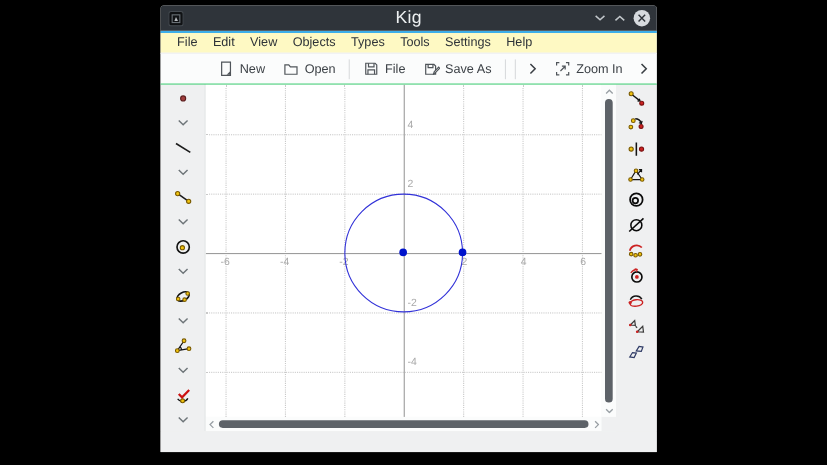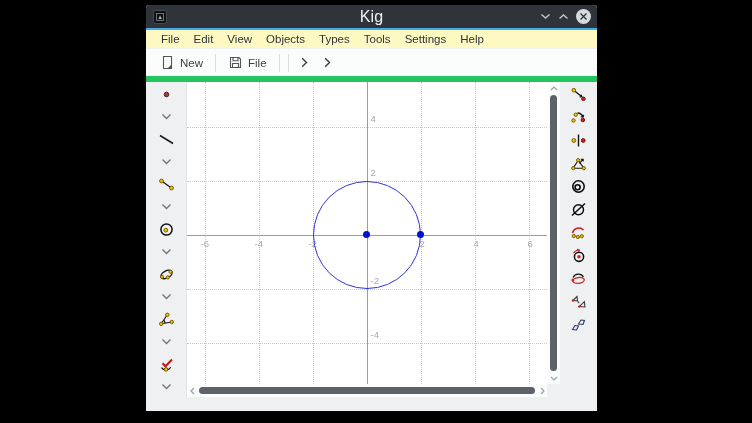--- a/index.html
+++ b/index.html
@@ -18,22 +18,22 @@
   .closec{width:15px;height:15px;border-radius:50%;background:#d6dade;display:flex;
           align-items:center;justify-content:center;}
   .accent{height:2px;background:#3daee9;flex:0 0 auto;}
   
   .menubar{height:18px;background:#fef9c3;display:flex;align-items:center;
            padding-left:8px;flex:0 0 auto;}
   .menu-item{background:none;border:none;font:11.5px "Liberation Sans","DejaVu Sans",sans-serif;
              color:#2e3338;padding:0 7px;height:100%;}
   
   .toolbar{height:27px;background:#fbfcfc;border-top:1px solid #f0f1f2;
-           border-bottom:6px solid #22c55e;display:flex;align-items:center;
-           padding-left:6px;flex:0 0 auto;}
+           border-bottom:1px solid #22c55e;display:flex;align-items:center;
+           padding-left:6px;flex:0 0 auto;justify-content:flex-end;}
   .tool-btn{background:none;border:none;display:flex;align-items:center;gap:5px;
             padding:0 8px;height:100%;font:11.5px "Liberation Sans","DejaVu Sans",sans-serif;
             color:#3c4146;}
   .sep{width:1px;height:18px;background:#d9dbdd;margin:0 4px;}
   .ovf{padding:0 8px;}
   
   .main{height:315px;display:flex;flex:0 0 auto;}
   .leftbar{width:40px;background:#eff0f1;display:flex;flex-direction:column;
            align-items:center;padding-top:4px;gap:10px;}
   .palette-btn{background:none;border:none;padding:0;height:17px;display:flex;
@@ -112,34 +112,55 @@
   </div>
 
   <div class="toolbar">
     <button class="tool-btn">
       <svg width="15" height="15">
             <path d="M3.5 1.5 h8 v12 h-8 z" fill="none" stroke="#50555a" stroke-width="1.1"></path>
             <path d="M8 13 l3.5 -3.5 v3.5 z" fill="#50555a"></path>
           </svg>
       <span>New</span>
     </button>
+    <button class="tool-btn">
+      <svg width="15" height="15">
+            <path d="M2 12.5 v-8.5 h3.5 l1.5 1.8 h6 v6.7 z" fill="none" stroke="#50555a" stroke-width="1.1"></path>
+          </svg>
+      <span>Open</span>
+    </button>
     <span class="sep"></span>
     <button class="tool-btn">
       <svg width="15" height="15">
             <path d="M2.5 2.5 h8.5 l1.5 1.5 v8.5 h-10 z" fill="none" stroke="#50555a" stroke-width="1.1"></path>
             <path d="M5 2.5 v3.3 h5 v-3.3 M4.5 12.5 v-4 h6 v4" fill="none" stroke="#50555a" stroke-width="1.1"></path>
           </svg>
       <span>File</span>
     </button>
+    <button class="tool-btn">
+      <svg width="15" height="15">
+            <path d="M2 3.5 h7.5 l1.5 1.5 v7.5 h-9 z" fill="none" stroke="#50555a" stroke-width="1.1"></path>
+            <path d="M4.2 3.5 v3 h4.4 v-3" fill="none" stroke="#50555a" stroke-width="1.1"></path>
+            <path d="M8.8 12.8 l1 -2.8 l4 -4 l1 1 l-4 4 l-2 1.8 z" fill="#fbfcfc" stroke="#50555a" stroke-width="1"></path>
+          </svg>
+      <span>Save As</span>
+    </button>
     <span class="sep"></span>
     <span class="sep"></span>
     <button class="tool-btn ovf">
       <svg width="7" height="11">
             <polyline points="1.2,1.2 5.5,5.5 1.2,9.8" fill="none" stroke="#3a3f44" stroke-width="1.4"></polyline>
           </svg>
+    </button>
+    <button class="tool-btn">
+      <svg width="15" height="15">
+            <path d="M2 4.5 v-2.5 h2.5 M10.5 2 h2.5 v2.5 M13 10.5 v2.5 h-2.5 M4.5 13 h-2.5 v-2.5" fill="none" stroke="#50555a" stroke-width="1.1"></path>
+            <path d="M5.5 9.5 L9.8 5.2 M6.8 5.2 h3 v3" fill="none" stroke="#50555a" stroke-width="1.1"></path>
+          </svg>
+      <span>Zoom In</span>
     </button>
     <button class="tool-btn ovf">
       <svg width="7" height="11">
             <polyline points="1.2,1.2 5.5,5.5 1.2,9.8" fill="none" stroke="#3a3f44" stroke-width="1.4"></polyline>
           </svg>
     </button>
   </div>
 
   <div class="main">
 

